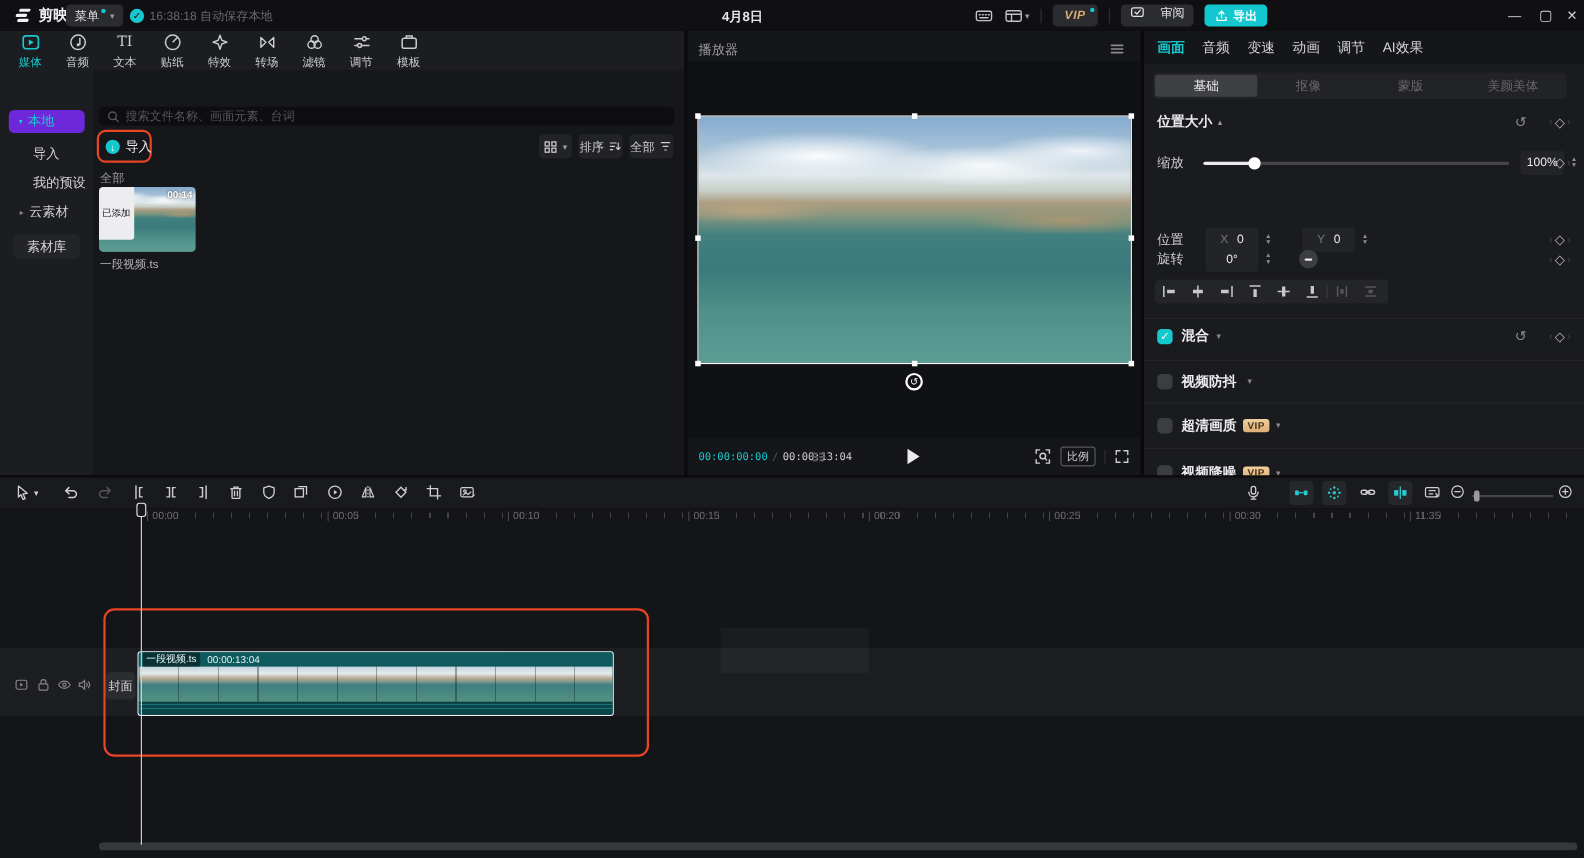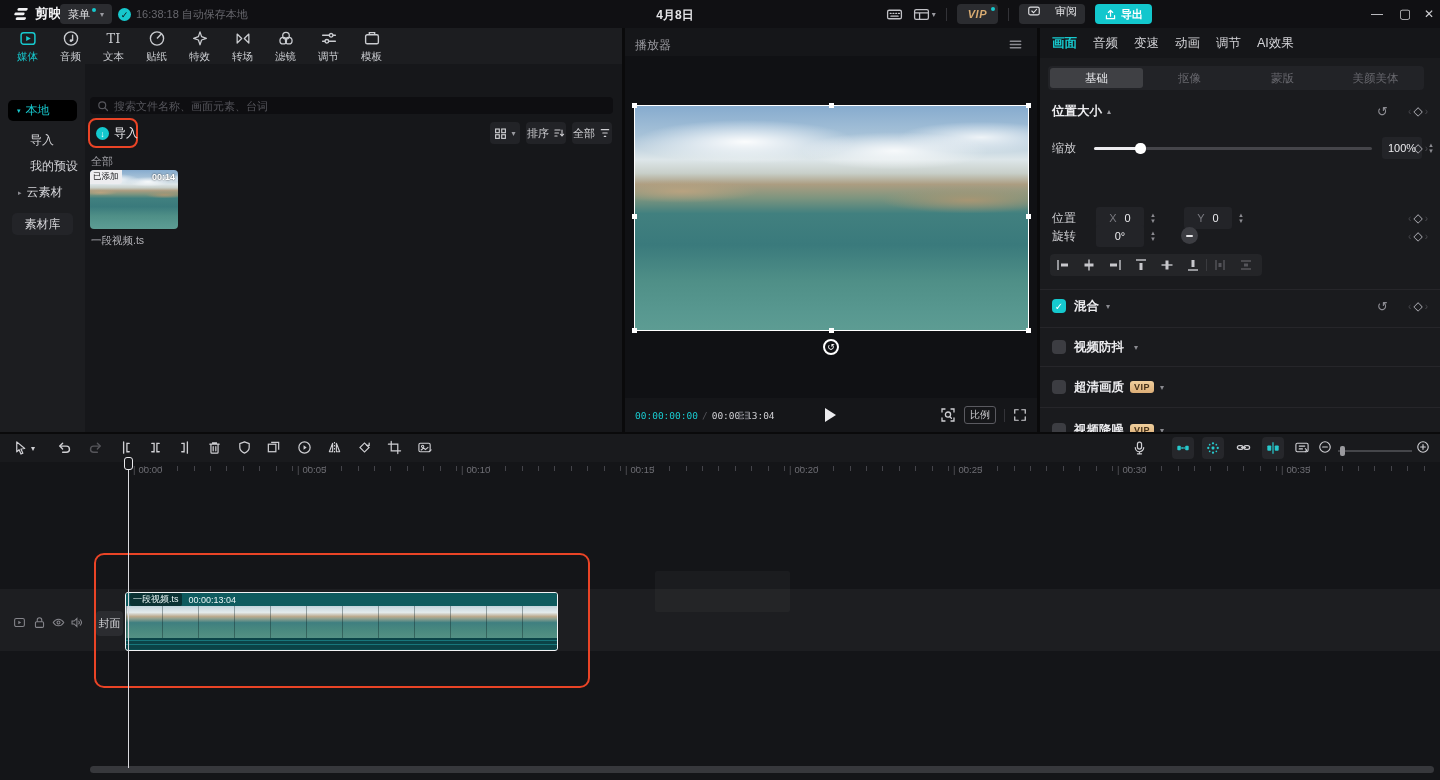--- a/index.html
+++ b/index.html
@@ -36,42 +36,42 @@
   .win-btn { position:absolute; top:7px; font-size:12px; color:#cfcfd3; line-height:14px; }
 
   
   #media-panel { left:0; top:28px; width:622px; height:404px; background:#1c1d20; }
   #media-tabbar { position:absolute; left:6px; top:2px; display:flex; }
   .mtab { width:43px; height:34px; display:flex; flex-direction:column; align-items:center; justify-content:center; gap:3px; color:#caccd0; }
   .mtab .mtab-label { font-size:10.5px; }
   .mtab.active { color:#17c9ce; }
   #media-sidebar { position:absolute; left:0; top:36px; width:85px; height:368px; }
   .side-pill { position:absolute; display:flex; align-items:center; border-radius:5px; font-size:12px; }
-  #side-local { left:8px; top:36px; width:69px; height:21px; background:#000000; color:#17c9ce; padding-left:9px; gap:5px; }
+  #side-local { left:8px; top:36px; width:69px; height:21px; background:#6d28d9; color:#17c9ce; padding-left:9px; gap:5px; }
   #side-import { left:30px; top:68px; color:#d4d4d8; }
   #side-preset { left:30px; top:94px; color:#d4d4d8; }
   #side-cloud { left:18px; top:120px; color:#d4d4d8; gap:5px; }
   #side-lib { left:12px; top:149px; width:61px; height:22px; background:#232428; color:#d4d4d8; justify-content:center; }
   .expand-arrow { font-size:7px; color:#17c9ce; }
   .expand-arrow.gray { color:#8a8a90; }
   #media-content { position:absolute; left:85px; top:36px; width:537px; height:368px; background:#16171a; }
   #search-bar { position:absolute; left:5px; top:33px; width:523px; height:17px; background:#0e0e11; border-radius:4px;
     display:flex; align-items:center; padding:0 7px; gap:5px; }
   #search-input { flex:1; background:transparent; border:0; outline:none; color:#c8c8cc; font-size:11px; font-family:inherit; }
   #search-input::placeholder { color:#55555b; }
   #import-annotation { position:absolute; left:3px; top:54px; width:50px; height:30px; border:2.5px solid #ea4426; border-radius:8px; z-index:3; }
   #import-btn { position:absolute; left:11px; top:61px; display:flex; align-items:center; gap:5px; font-size:12px; color:#ececef; z-index:4; }
   #import-circle { width:13px; height:13px; border-radius:50%; background:#14c9ce; color:#fff; font-size:9px; display:flex; align-items:center; justify-content:center; }
   .view-chip { position:absolute; top:58px; height:22px; background:#222327; border-radius:4px; display:flex; align-items:center; justify-content:center; gap:4px; font-size:11px; color:#cfcfd3; }
   #view-grid { left:405px; width:30px; }
   #view-sort { left:441px; width:40px; }
   #view-filter { left:487px; width:40px; }
   #group-all { position:absolute; left:6px; top:90px; font-size:11px; color:#9a9aa0; }
   #media-card { position:absolute; left:5px; top:106px; width:88px; height:59px; border-radius:4px; overflow:hidden; }
-  #card-badge { position:absolute; left:0; top:0; background:#ededf0; color:#141416; font-size:8.5px; padding:1px 3px; border-radius:3px 0 3px 0; z-index:2; }
+  #card-badge { position:absolute; left:0; top:0; background:#ededf0; color:#141416; font-size:8.5px; padding:18px 3px; border-radius:3px 0 3px 0; z-index:2; }
   #card-duration { position:absolute; right:3px; top:2px; color:#fff; font-size:9px; font-weight:bold; text-shadow:0 0 2px rgba(0,0,0,.8); z-index:2; }
   #card-name { position:absolute; left:6px; top:170px; font-size:10.5px; color:#b4b4b9; }
 
   .scene { background:
       radial-gradient(ellipse 40% 14% at 28% 16%, rgba(255,255,255,.95), rgba(255,255,255,0) 70%),
       radial-gradient(ellipse 34% 12% at 66% 20%, rgba(255,255,255,.85), rgba(255,255,255,0) 70%),
       radial-gradient(ellipse 30% 10% at 88% 14%, rgba(255,255,255,.8), rgba(255,255,255,0) 70%),
       radial-gradient(ellipse 26% 7% at 12% 38%, rgba(186,163,128,.95), rgba(186,163,128,0) 75%),
       radial-gradient(ellipse 30% 8% at 85% 42%, rgba(170,150,115,.95), rgba(170,150,115,0) 75%),
       linear-gradient(180deg,#86abce 0%,#a7c2d8 13%,#dde6e9 24%,#c8cfc9 30%,#ac9d81 35%,#7e957f 41%,#41807f 48%,#3a7a7c 62%,#4f8f87 78%,#589890 92%,#5d9c93 100%); }
@@ -745,21 +745,21 @@
 
 <div class="abs" id="tl-body">
   <div id="ruler-ticks"></div>
   <span class="ruler-label" style="left:133px">00:00</span>
   <span class="ruler-label" style="left:297px">00:05</span>
   <span class="ruler-label" style="left:461px">00:10</span>
   <span class="ruler-label" style="left:625px">00:15</span>
   <span class="ruler-label" style="left:789px">00:20</span>
   <span class="ruler-label" style="left:953px">00:25</span>
   <span class="ruler-label" style="left:1117px">00:30</span>
-  <span class="ruler-label" style="left:1281px">00:35</span>
+  <span class="ruler-label" style="left:1281px">11:35</span>
 
   <div id="track-lane"></div>
   <div id="watermark"></div>
 
   <div id="cover-btn">封面</div>
 
   <div id="clip">
     <div id="clip-header">
       <span id="clip-name">一段视频.ts</span>
       <span id="clip-duration">00:00:13:04</span>

